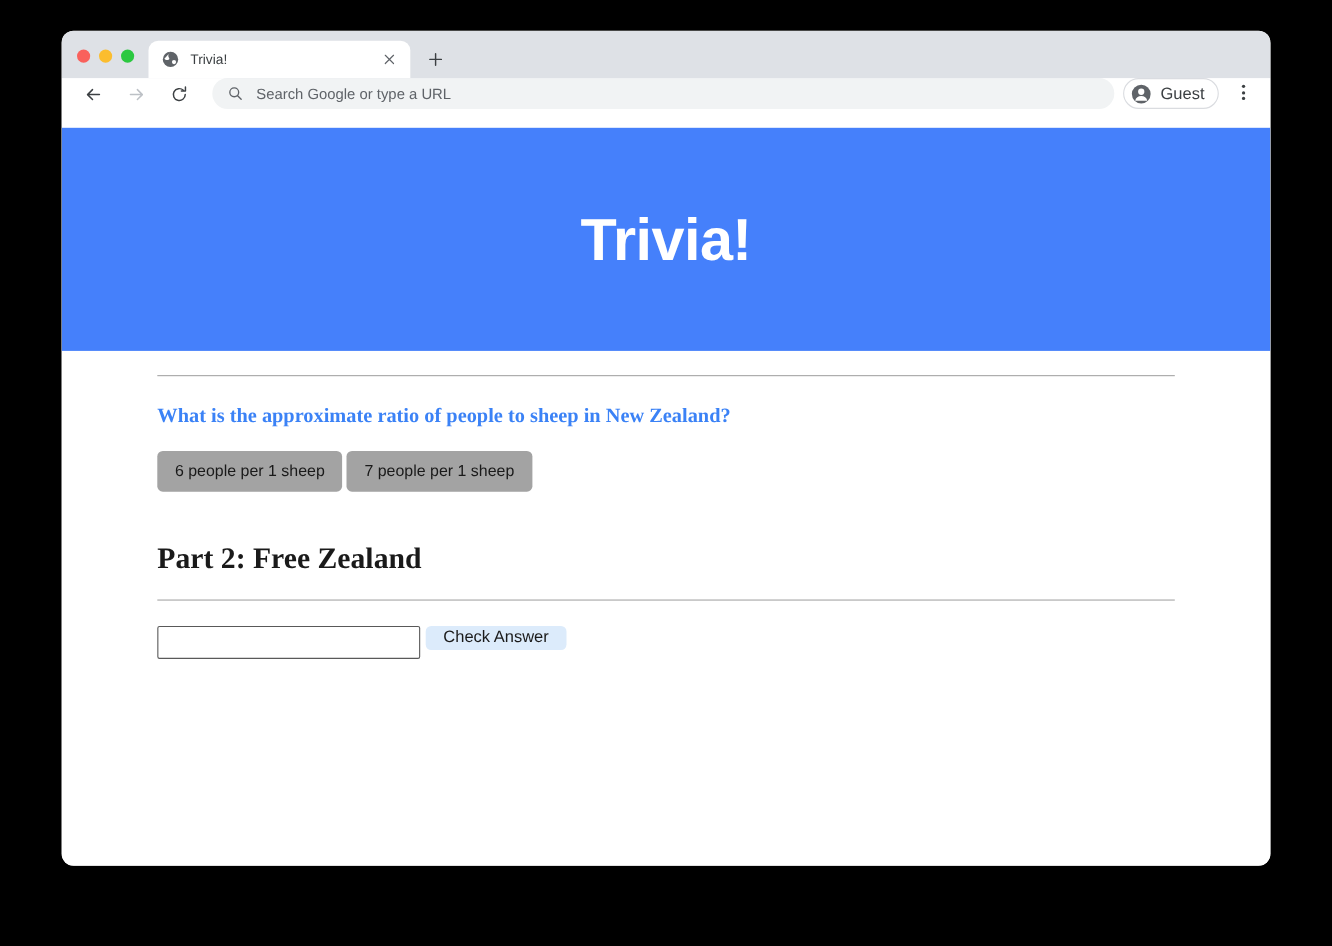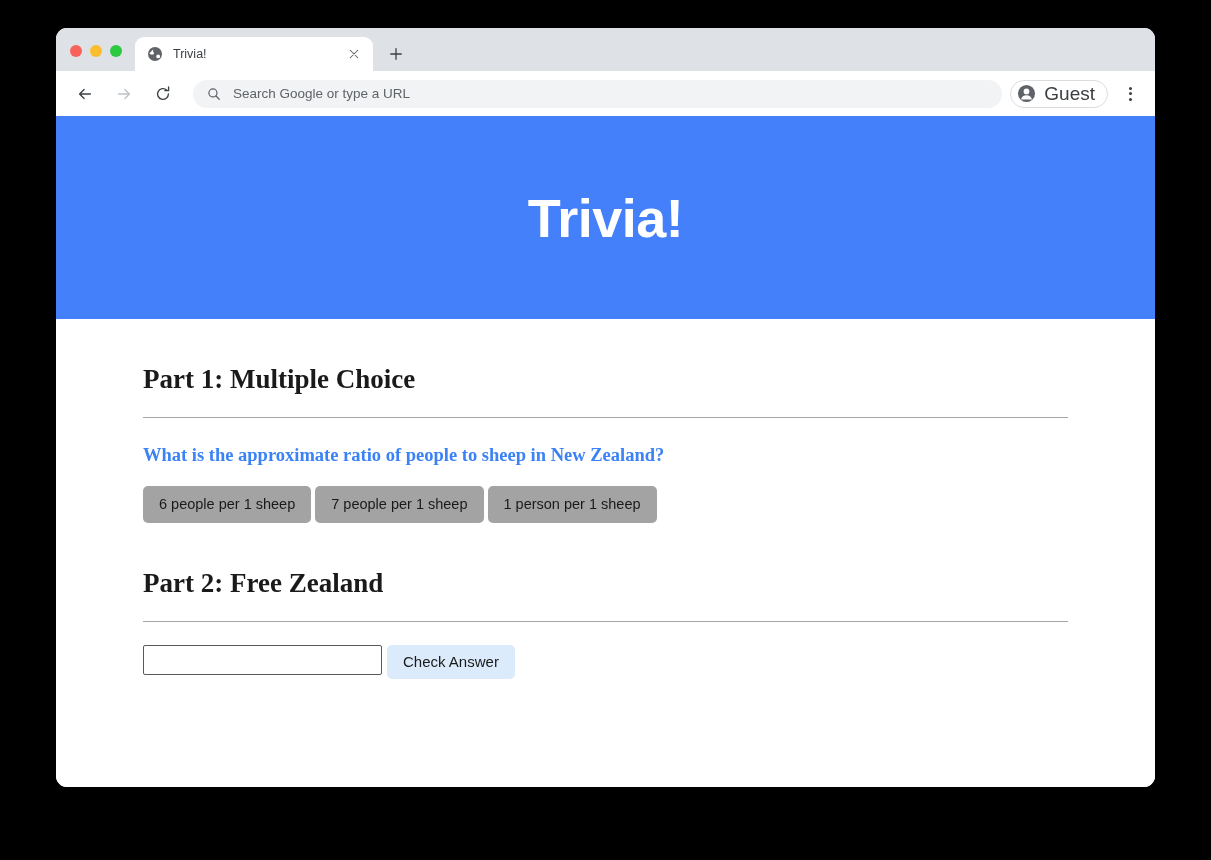--- a/index.html
+++ b/index.html
@@ -96,21 +96,20 @@
     justify-content: center;
     color: #3c4043;
     border-radius: 50%;
   }
 
   
   .toolbar {
     height: 45px;
     background: #ffffff;
     display: flex;
-    align-items: center;
     padding: 0 12px 0 14px;
     box-sizing: border-box;
     flex: 0 0 auto;
   }
   .nav-btn {
     width: 30px;
     height: 30px;
     display: flex;
     align-items: center;
     justify-content: center;
@@ -156,21 +155,21 @@
     margin-right: 4px;
   }
   .profile-avatar {
     width: 19px;
     height: 19px;
     flex: 0 0 19px;
     display: block;
     color: #5f6368;
   }
   .profile-name {
-    font-size: 19px;
+    font-size: 15px;
     color: #3c4043;
     margin-left: 8px;
     white-space: nowrap;
   }
   .menu-dots {
     width: 26px;
     height: 26px;
     margin-left: 5px;
     display: flex;
     flex-direction: column;
@@ -272,21 +271,21 @@
     font-size: 14px;
     color: #1a1a1a;
     padding: 0 4px;
     box-sizing: border-box;
     outline: none;
   }
   .check-btn {
     background: #dcebfb;
     border: none;
     border-radius: 5px;
-    height: 34px;
+    height: 22px;
     padding: 0 16px;
     font-family: "Liberation Sans", sans-serif;
     font-size: 15px;
     color: #1a1a1a;
     cursor: pointer;
     white-space: nowrap;
   }
 </style>
 </head>
 <body>
@@ -370,28 +369,26 @@
   </div>
 
   <div class="page">
 
     <div class="hero">
       <h1 class="hero-title">Trivia!</h1>
     </div>
 
     <div class="content">
 
-      <h2 class="section-heading">Part 1: Multiple Choice</h2>
       <hr class="rule">
       <p class="question">What is the approximate ratio of people to sheep in New Zealand?</p>
 
       <div class="choices">
         <button class="choice-btn">6 people per 1 sheep</button>
         <button class="choice-btn">7 people per 1 sheep</button>
-        <button class="choice-btn">1 person per 1 sheep</button>
       </div>
 
       <h2 class="section-heading">Part 2: Free Zealand</h2>
       <hr class="rule">
 
       <div class="answer-row">
         <input class="answer-input" type="text" placeholder="" style="">
         <button class="check-btn">Check Answer</button>
       </div>
 

